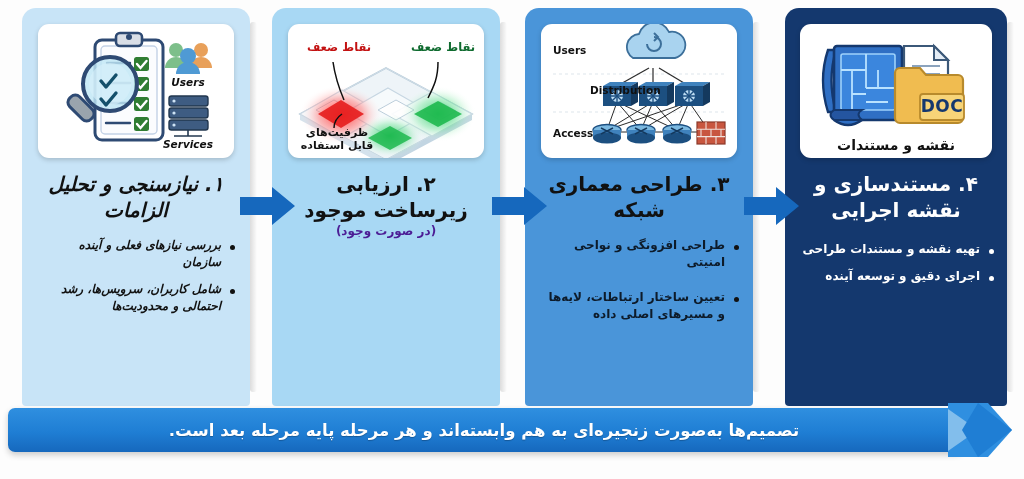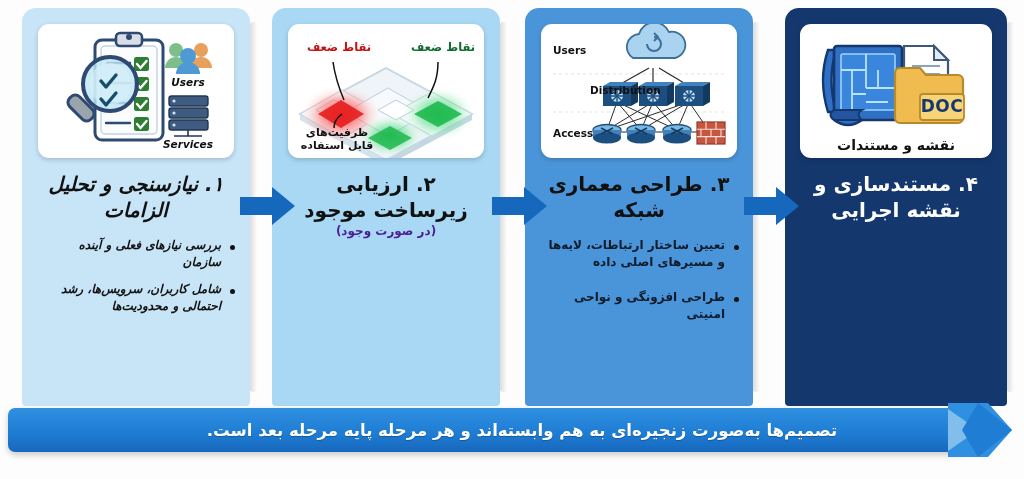--- a/index.html
+++ b/index.html
@@ -86,21 +86,20 @@
   }
   #banner .head{
     position:absolute;left:940px;top:-5px;width:66px;height:54px;
   }
   #banner .txt{
     position:absolute;left:0;top:0;width:952px;height:44px;
     display:flex;align-items:center;justify-content:center;
     color:#ffffff;font-size:16.5px;font-weight:bold;
     text-shadow:0 1px 1px rgba(0,0,0,.25);
     direction:rtl;
-    padding-left:38px;
   }
 
   
   .ill{position:absolute;inset:0;}
   .lbl{position:absolute;font-weight:bold;}
 
   .cap{
     position:absolute;left:0;right:0;bottom:5px;text-align:center;
     font-size:14px;font-weight:bold;color:#111;direction:rtl;
   }
@@ -355,22 +354,22 @@
             </g>
           </g>
         </svg>
         <div class="lbl enlabel" style="left:12px;top:20px;direction:ltr;">Users</div>
         <div class="lbl enlabel" style="left:8px;top:60px;direction:ltr;margin-left:41px;">Distribution</div>
         <div class="lbl enlabel" style="left:12px;top:103px;direction:ltr;">Access</div>
       </div>
     </div>
     <div class="title">۳. طراحی معماری شبکه</div>
     <ul class="bullets">
+      <li>طراحی افزونگی و نواحی امنیتی</li>
       <li>تعیین ساختار ارتباطات، لایه‌ها و مسیرهای اصلی داده</li>
-      <li>طراحی افزونگی و نواحی امنیتی</li>
     </ul>
   </div>
 
   <div class="col" id="col4">
     <div class="card">
       <div class="ill">
         <svg width="192" height="134" viewBox="0 0 192 134">
 
           <g>
             <path d="M28 26 q-10 30 0 62 l8 0 q-9 -32 0 -62 z" fill="#2f6fc4" stroke="#14386e" stroke-width="2.4"></path>
@@ -402,20 +401,24 @@
           <g>
             <path d="M100 44 l20 0 l6 7 l32 0 a5 5 0 0 1 5 5 l0 38 a5 5 0 0 1 -5 5 l-58 0 a5 5 0 0 1 -5 -5 l0 -45 a5 5 0 0 1 5 -5 z" fill="#f0bc50" stroke="#b88a2c" stroke-width="2.2"></path>
             <rect x="120" y="70" width="44" height="26" rx="3" fill="#f7d478" stroke="#b88a2c" stroke-width="1.8"></rect>
           </g>
         </svg>
         <div class="lbl" style="left:120px;top:72px;width:44px;text-align:center;font-size:17px;font-weight:bold;color:#14386e;direction:ltr;letter-spacing:.5px;">DOC</div>
         <div class="cap">نقشه و مستندات</div>
       </div>
     </div>
     <div class="title">۴. مستندسازی و نقشه اجرایی</div>
+    <ul class="bullets">
+      <li>تهیه نقشه و مستندات طراحی</li>
+      <li>اجرای دقیق و توسعه آینده</li>
+    </ul>
   </div>
 
   <div class="conn" id="conn1">
     <svg width="56" height="40" viewBox="0 0 56 40">
       <polygon points="0,11 32,11 32,1 55,20 32,39 32,29 0,29" fill="#1668bd"></polygon>
     </svg>
   </div>
   <div class="conn" id="conn2">
     <svg width="56" height="40" viewBox="0 0 56 40">
       <polygon points="0,11 32,11 32,1 55,20 32,39 32,29 0,29" fill="#1668bd"></polygon>

